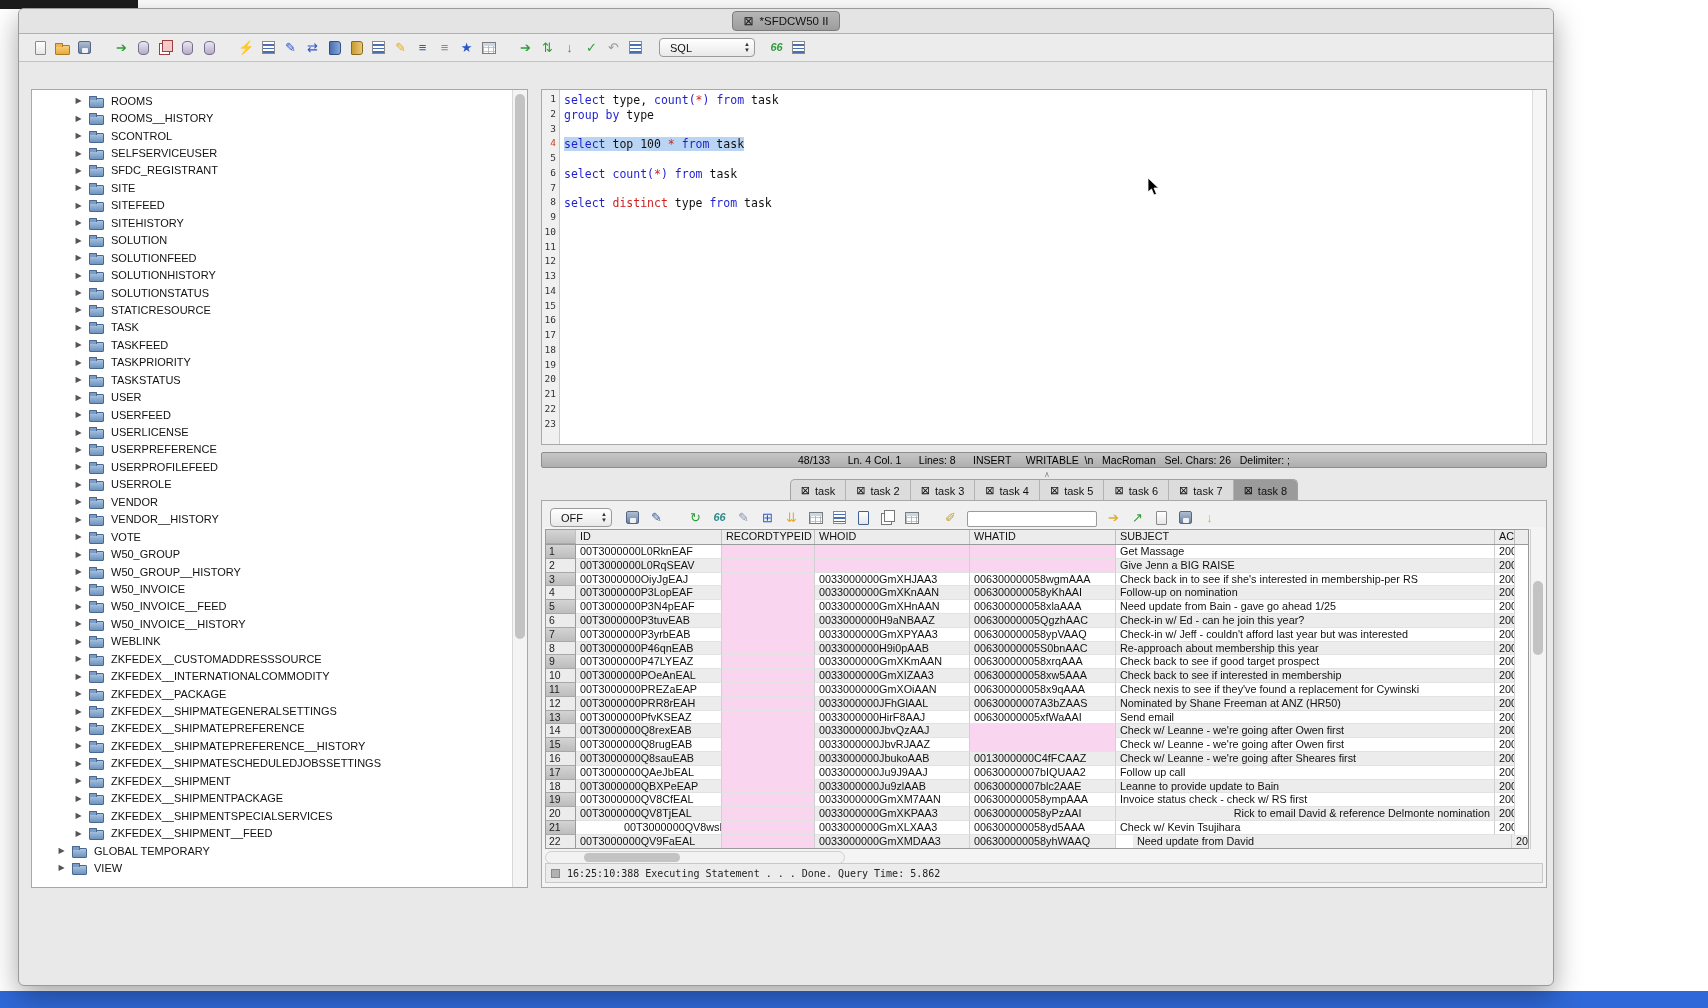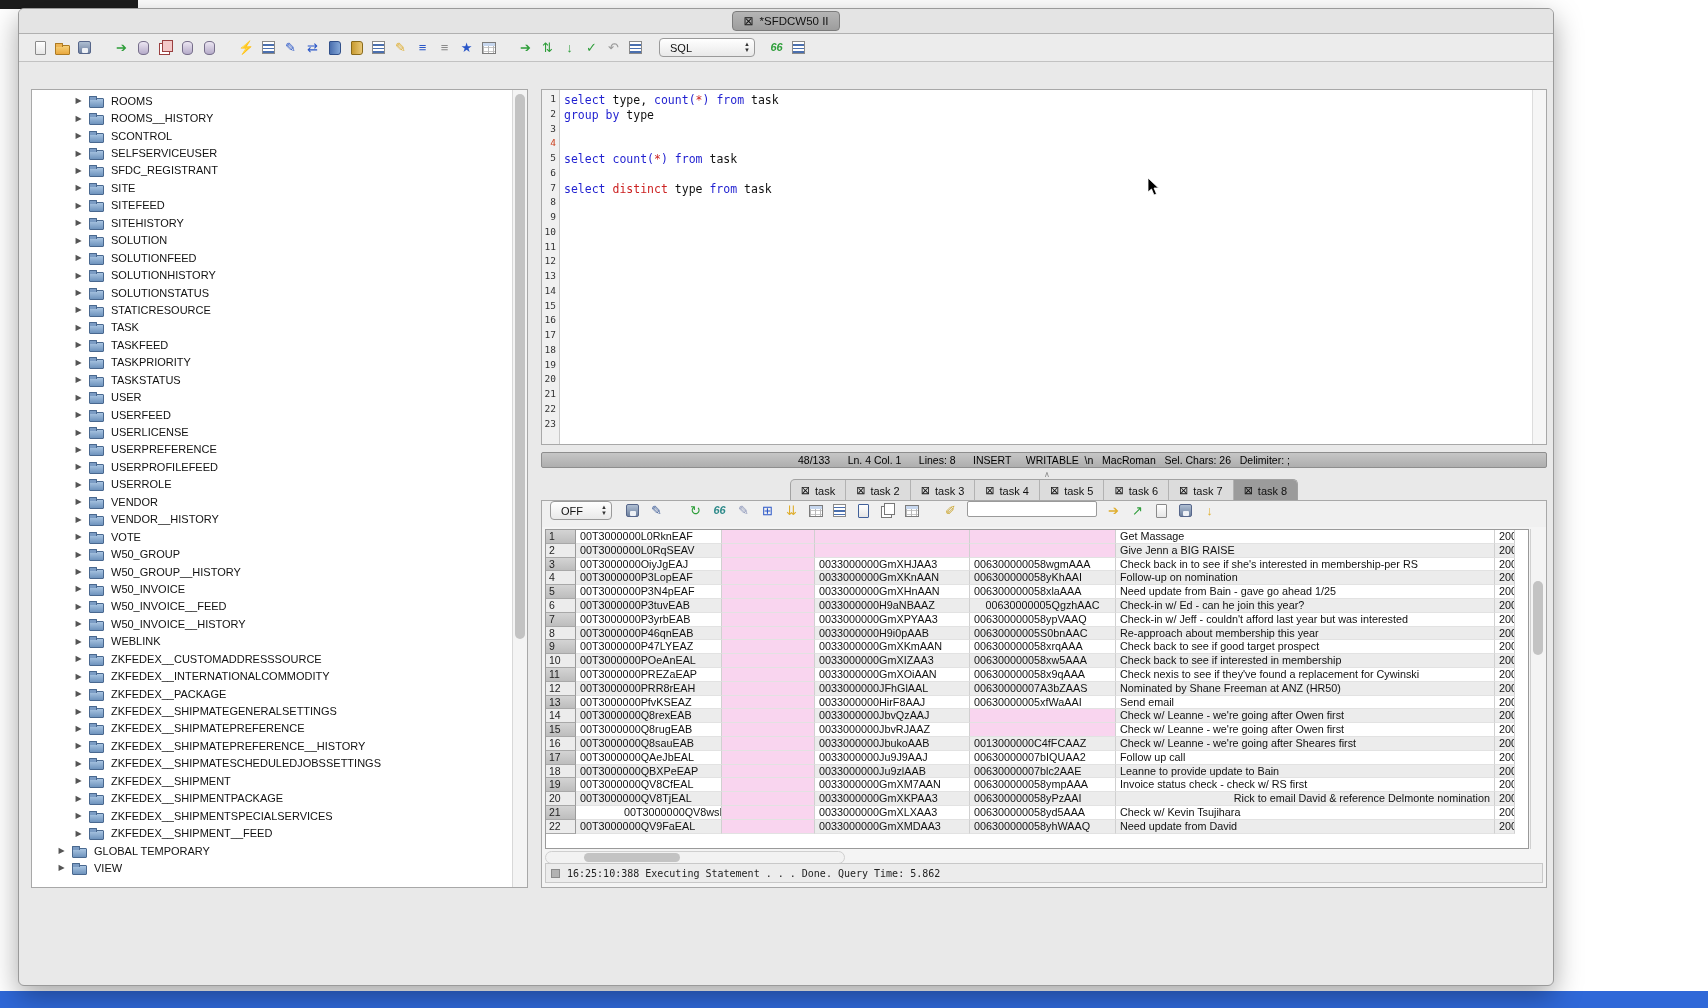--- a/index.html
+++ b/index.html
@@ -91,21 +91,21 @@
   .split-caret { position:absolute; left:50%; top:381px; font-size:8px; color:#888; }
 
   .result-tabs { position:absolute; left:0; top:390px; width:1006px; height:22px; display:flex; justify-content:center; align-items:flex-end; }
   .rtab-group { display:flex; background:#dcdcdc; border:1px solid #a2a2a2; border-bottom:none; border-radius:5px 5px 0 0; overflow:hidden; }
   .rtab { height:21px; padding:0 10px; display:flex; align-items:center; gap:5px; font-size:11px; color:#111; border-left:1px solid #b2b2b2; }
   .rtab:first-child { border-left:none; }
   .rtab .x { font-size:11px; }
   .rtab.active { background:#9b9b9b; }
 
   .results { position:absolute; left:0; top:411px; width:1006px; height:388px; background:#f4f4f4; border:1px solid #a8a8a8; }
-  .res-toolbar { height:26px; display:flex; align-items:flex-start; padding-left:8px; background:#f0f0f0; }
+  .res-toolbar { height:26px; display:flex; align-items:flex-end; padding-left:8px; background:#f0f0f0; }
   .res-toolbar .icx { width:21px; }
   .search { width:130px; height:16px; border:1px solid #9a9a9a; border-radius:2px; background:#fff; font-size:10.5px; padding:0 4px; margin:0 6px; }
 
   .grid { position:absolute; left:3px; top:28px; right:17px; height:320px; background:#fff; border:1px solid #9a9a9a; overflow:hidden; }
   .g-header { display:flex; height:15px; background:#ececec; border-bottom:1px solid #9a9a9a; }
   .g-header .hc { font-size:10.8px; color:#111; padding:0 4px; border-right:1px solid #c0c0c0; overflow:hidden; white-space:nowrap; flex:none; }
   .g-row { display:flex; height:13.8px; }
   .g-row:nth-child(even) .cell { background:#ececec; }
   .cell { font-size:10.8px; color:#111; padding:0 4px; border-right:1px solid #d0d0d0; border-bottom:1px solid #e2e2e2; overflow:hidden; white-space:nowrap; flex:none; background:#fff; }
   .cell.nullc { background:#f9d5ef !important; }
@@ -470,20 +470,21 @@
           <div>19</div>
           <div>20</div>
           <div>21</div>
           <div>22</div>
           <div>23</div>
         </div>
       <div class="code" id="code-lines">
           <div class="ln"><span class="tk-k">select</span><span class="tk-p"> type, </span><span class="tk-k">count(</span><span class="tk-r">*</span><span class="tk-k">)</span><span class="tk-p"> </span><span class="tk-k">from</span><span class="tk-p"> task</span></div>
           <div class="ln"><span class="tk-k">group by</span><span class="tk-p"> type</span></div>
           <div class="ln"></div>
+          <div class="ln"><span class="sel"><span class="tk-k">select</span><span class="tk-p"> top 100 </span><span class="tk-r">*</span><span class="tk-p"> </span><span class="tk-k">from</span><span class="tk-p"> task</span></span></div>
           <div class="ln"></div>
           <div class="ln"><span class="tk-k">select</span><span class="tk-p"> </span><span class="tk-k">count(</span><span class="tk-r">*</span><span class="tk-k">)</span><span class="tk-p"> </span><span class="tk-k">from</span><span class="tk-p"> task</span></div>
           <div class="ln"></div>
           <div class="ln"><span class="tk-k">select</span><span class="tk-p"> </span><span class="tk-r">distinct</span><span class="tk-p"> type </span><span class="tk-k">from</span><span class="tk-p"> task</span></div>
           <div class="ln"></div>
           <div class="ln"></div>
           <div class="ln"></div>
           <div class="ln"></div>
           <div class="ln"></div>
           <div class="ln"></div>
@@ -586,20 +587,29 @@
               <div class="ic-page"></div>
             </span>
             <span class="icx">
               <div class="ic-disk"></div>
             </span>
             <span class="icx" style="color: rgb(223, 174, 47);">↓</span>
           </span>
       </div>
 
       <div class="grid">
+        <div class="g-header" id="ghead">
+            <div class="hc gut" style="width: 30px;"></div>
+            <div class="hc" style="width: 146px;">ID</div>
+            <div class="hc" style="width: 93px;">RECORDTYPEID</div>
+            <div class="hc" style="width: 155px;">WHOID</div>
+            <div class="hc" style="width: 146px;">WHATID</div>
+            <div class="hc" style="width: 379px;">SUBJECT</div>
+            <div class="hc" style="width: 20px;">AC</div>
+          </div>
         <div id="gbody">
             <div class="g-row">
               <div class="cell gut" style="width: 30px;">1</div>
               <div class="cell" style="width: 146px;">00T3000000L0RknEAF</div>
               <div class="cell nullc" style="width: 93px;"></div>
               <div class="cell nullc" style="width: 155px;"></div>
               <div class="cell nullc" style="width: 146px;"></div>
               <div class="cell" style="width: 379px;">Get Massage</div>
               <div class="cell" style="width: 20px;">200</div>
             </div>
@@ -637,21 +647,21 @@
               <div class="cell" style="width: 155px;">0033000000GmXHnAAN</div>
               <div class="cell" style="width: 146px;">006300000058xlaAAA</div>
               <div class="cell" style="width: 379px;">Need update from Bain - gave go ahead 1/25</div>
               <div class="cell" style="width: 20px;">200</div>
             </div>
             <div class="g-row">
               <div class="cell gut" style="width: 30px;">6</div>
               <div class="cell" style="width: 146px;">00T3000000P3tuvEAB</div>
               <div class="cell nullc" style="width: 93px;"></div>
               <div class="cell" style="width: 155px;">0033000000H9aNBAAZ</div>
-              <div class="cell" style="width: 146px; text-align: center;">00630000005QgzhAAC</div>
+              <div class="cell" style="width: 146px;">00630000005QgzhAAC</div>
               <div class="cell" style="width: 379px;">Check-in w/ Ed - can he join this year?</div>
               <div class="cell" style="width: 20px;">200</div>
             </div>
             <div class="g-row">
               <div class="cell gut" style="width: 30px;">7</div>
               <div class="cell" style="width: 146px;">00T3000000P3yrbEAB</div>
               <div class="cell nullc" style="width: 93px;"></div>
               <div class="cell" style="width: 155px;">0033000000GmXPYAA3</div>
               <div class="cell" style="width: 146px;">006300000058ypVAAQ</div>
               <div class="cell" style="width: 379px;">Check-in w/ Jeff - couldn't afford last year but was interested</div>
@@ -782,21 +792,21 @@
               <div class="cell" style="width: 146px;">006300000058yd5AAA</div>
               <div class="cell" style="width: 379px;">Check w/ Kevin Tsujihara</div>
               <div class="cell" style="width: 20px;">200</div>
             </div>
             <div class="g-row">
               <div class="cell gut" style="width: 30px;">22</div>
               <div class="cell" style="width: 146px;">00T3000000QV9FaEAL</div>
               <div class="cell nullc" style="width: 93px;"></div>
               <div class="cell" style="width: 155px;">0033000000GmXMDAA3</div>
               <div class="cell" style="width: 146px;">006300000058yhWAAQ</div>
-              <div class="cell" style="width: 379px;">Need update from David</div>
+              <div class="cell" style="width: 379px; margin-left: 17px;">Need update from David</div>
               <div class="cell" style="width: 20px;">200</div>
             </div>
           </div>
       </div>
       <div class="g-vscroll">
         <div class="g-vthumb"></div>
       </div>
       <div class="g-hscroll">
         <div class="g-hthumb"></div>
       </div>

